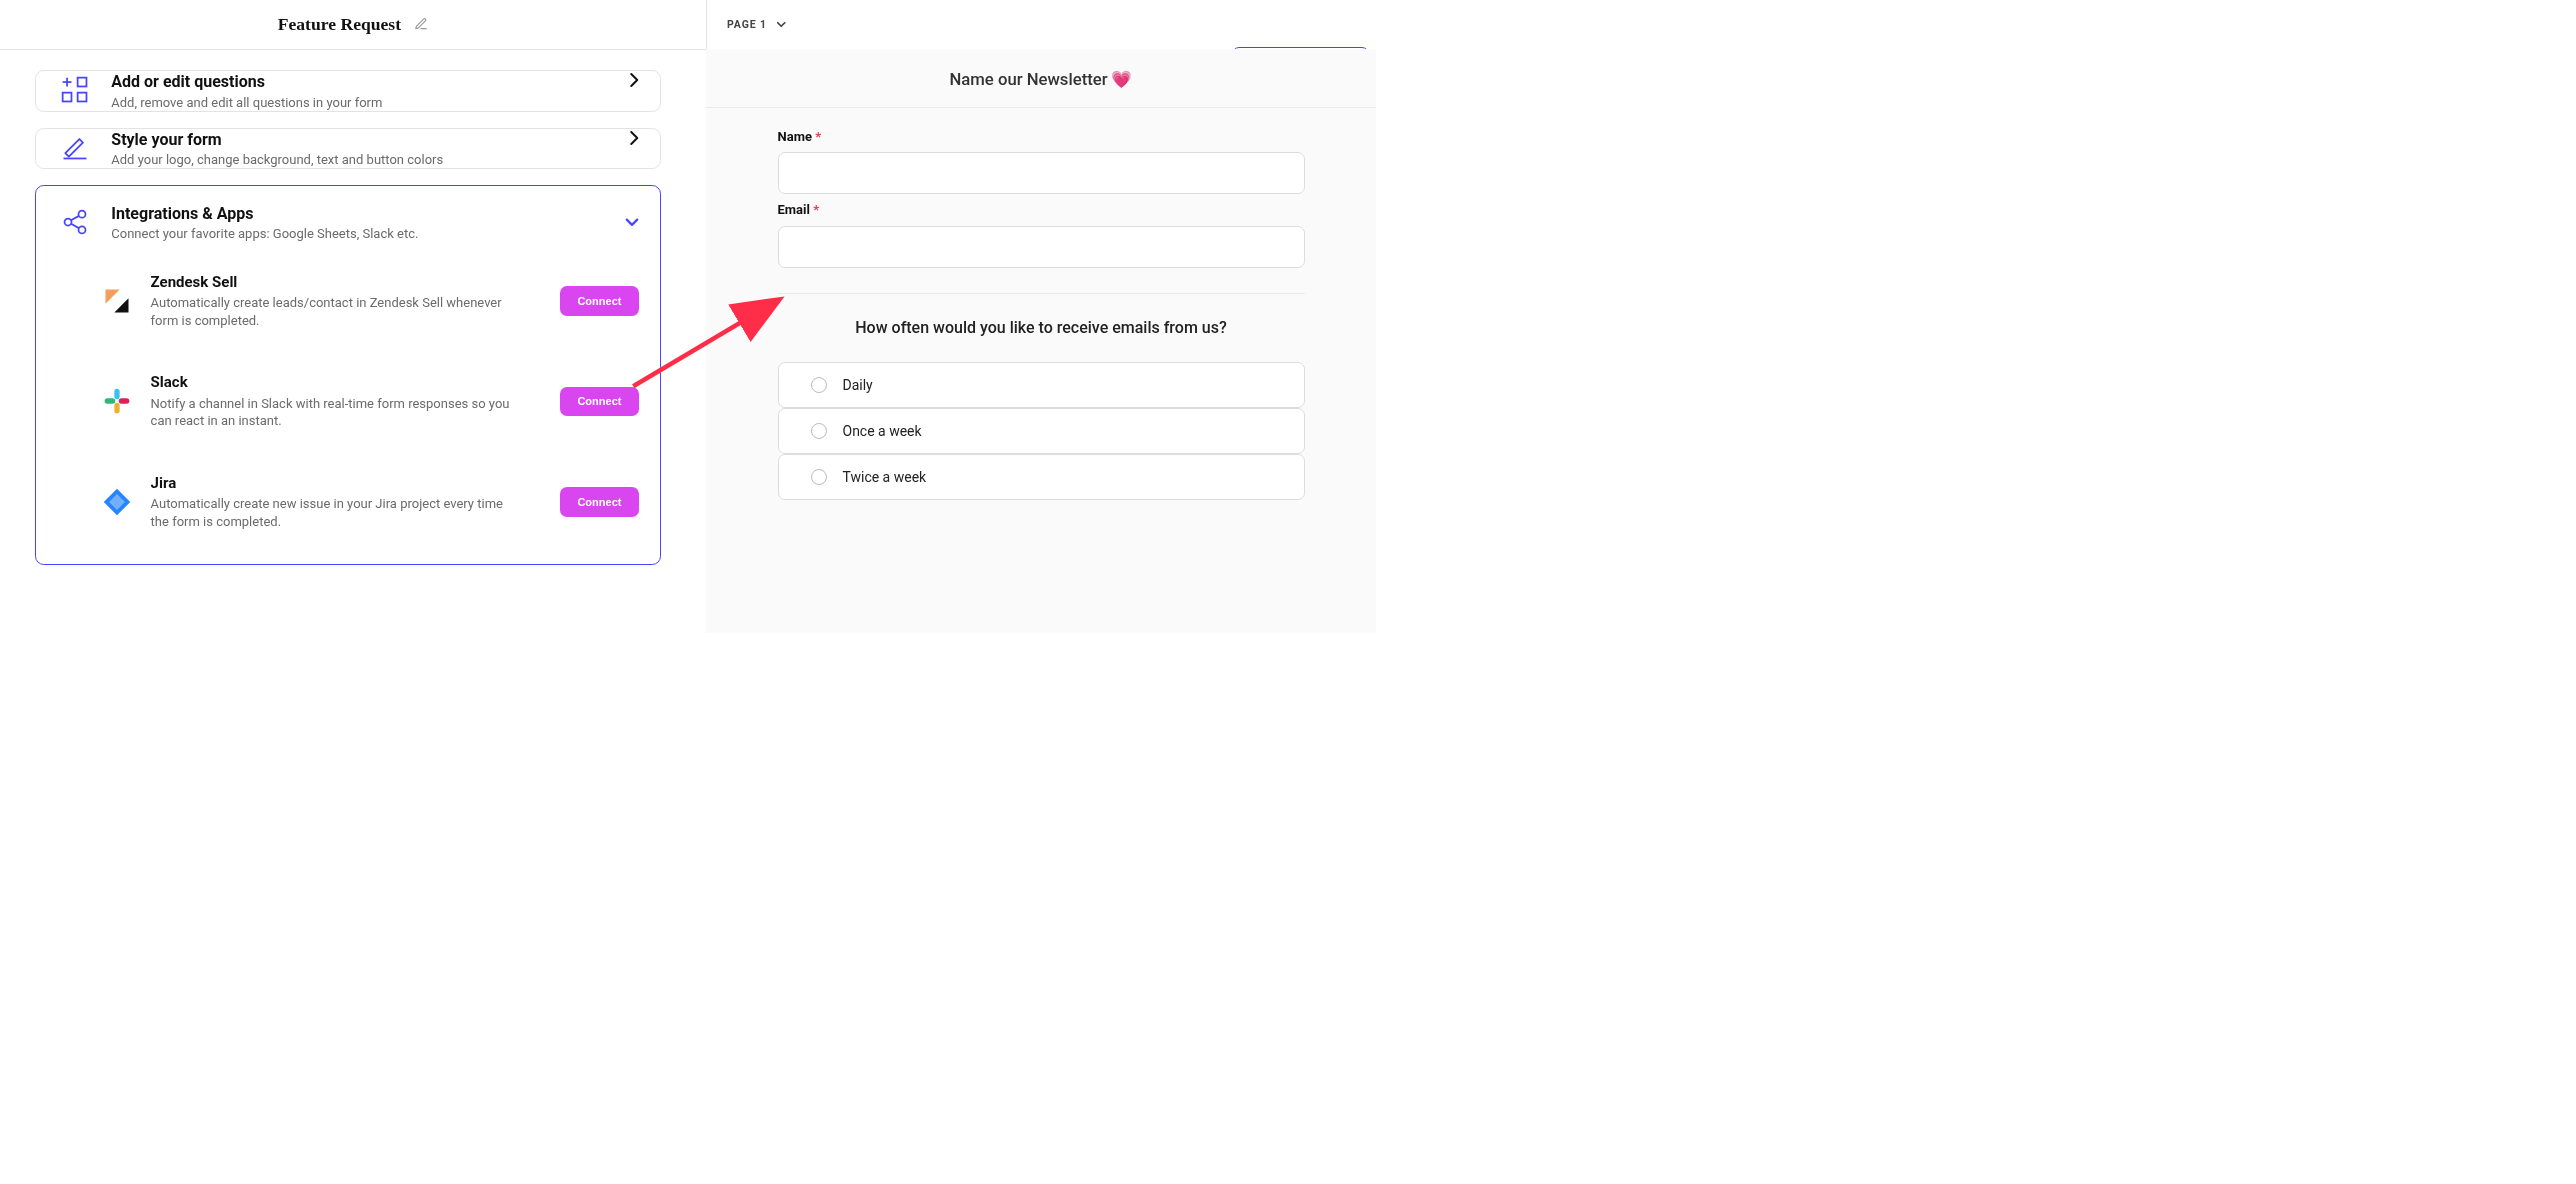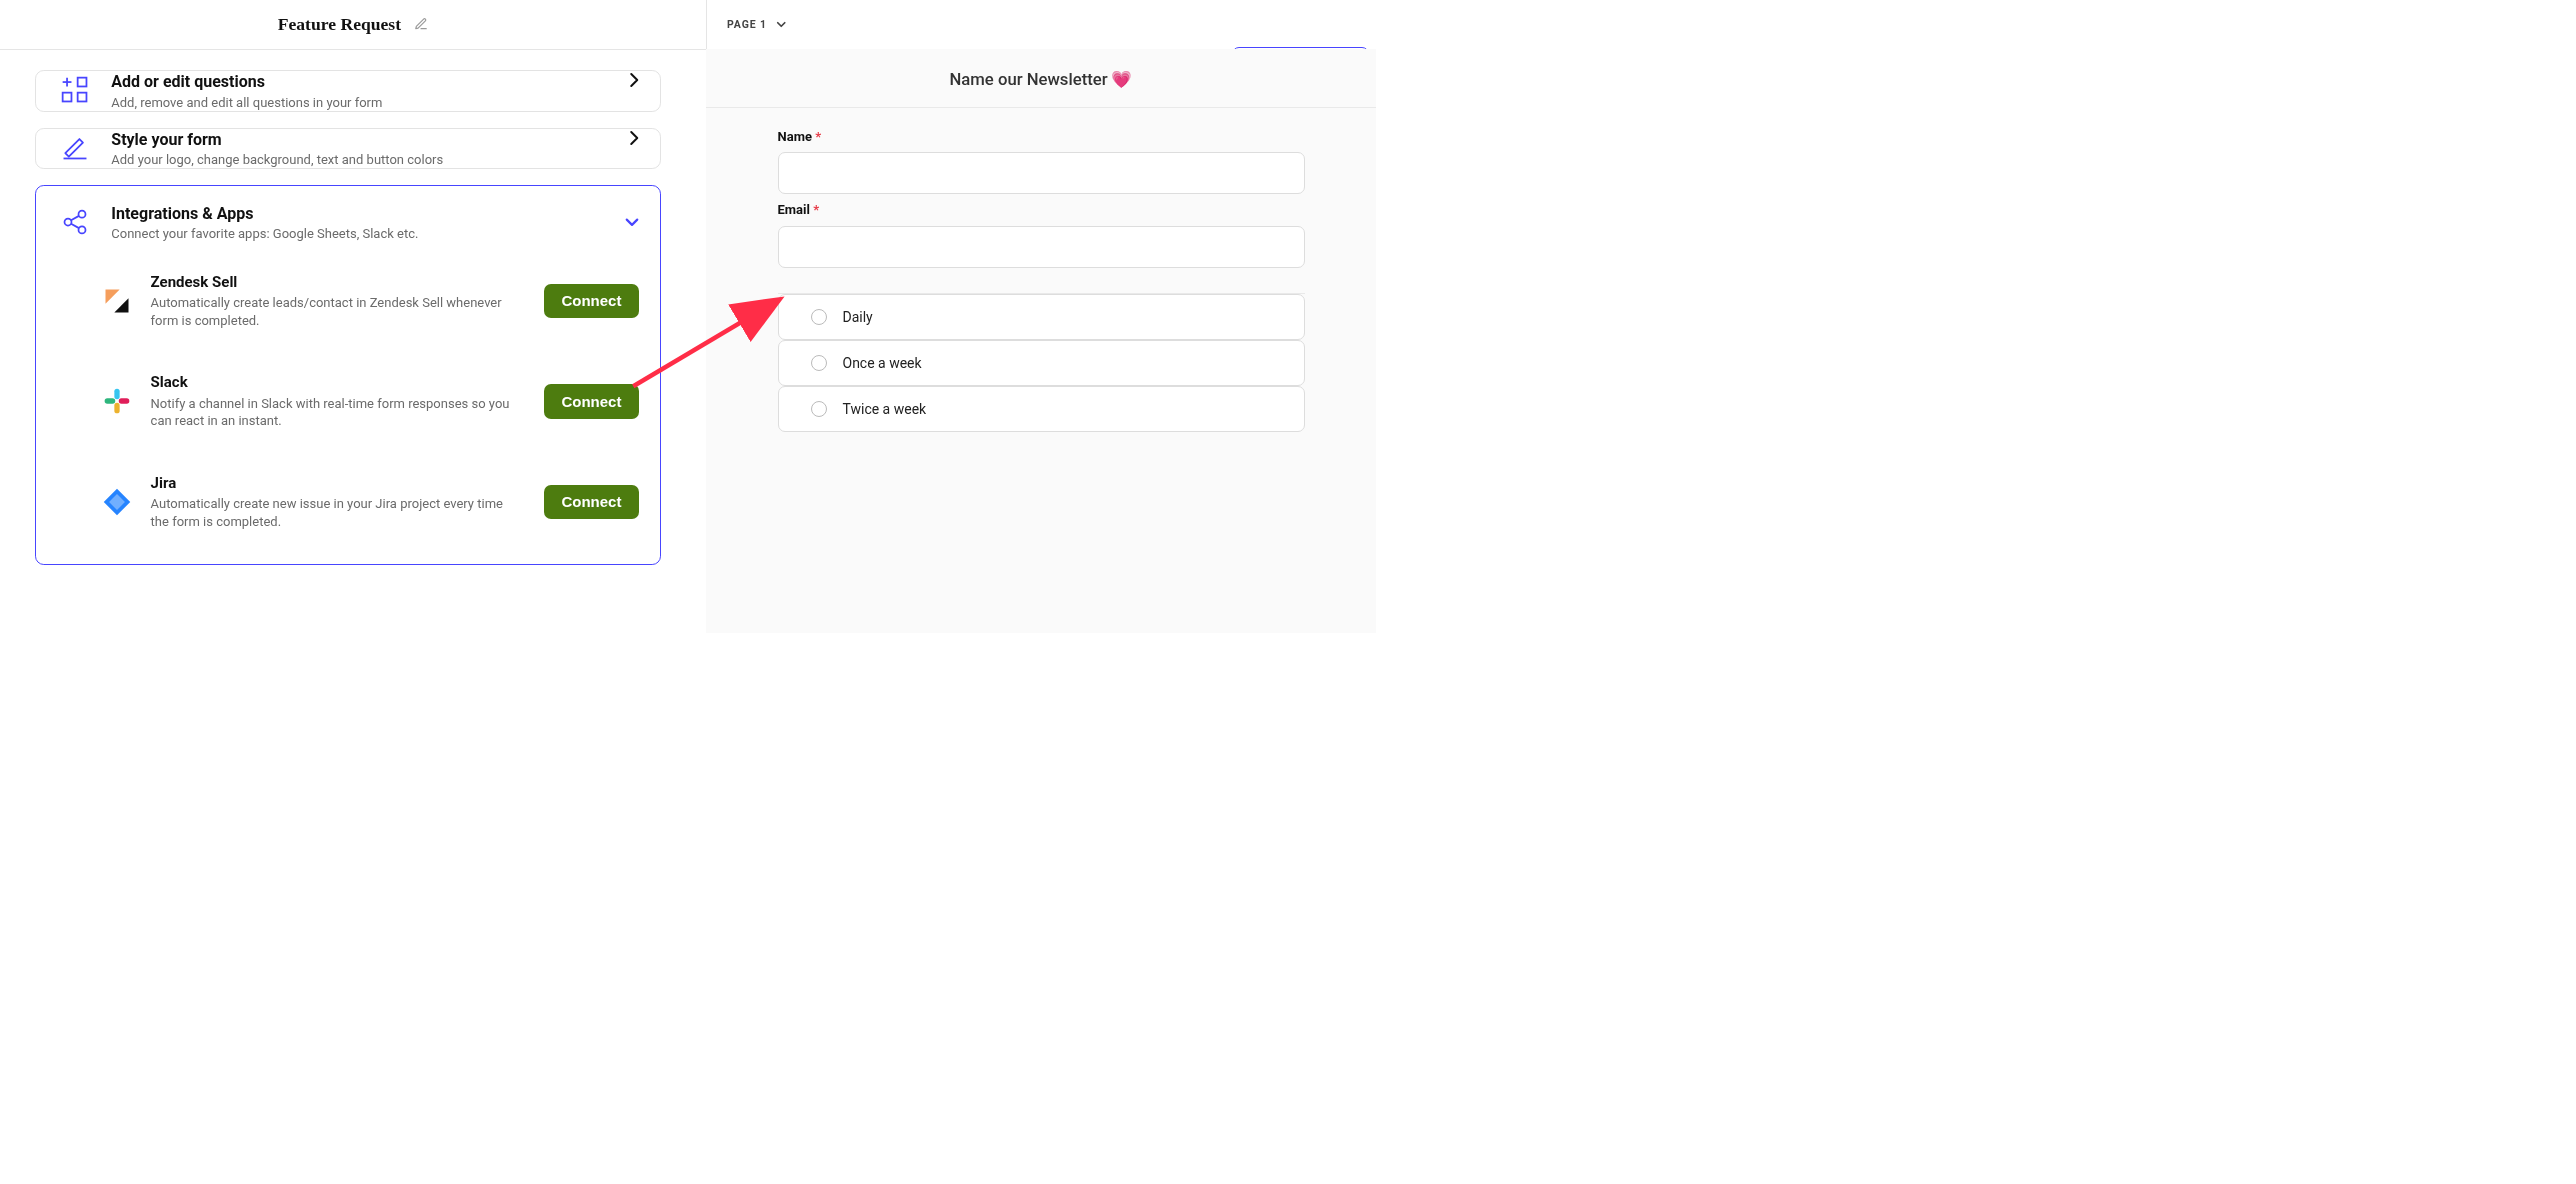--- a/index.html
+++ b/index.html
@@ -118,26 +118,26 @@
     font-weight: 700;
     margin-bottom: 3.5px;
   }
   .integration-item .info .desc {
     font-size: 13px;
     color: #6b6b6b;
     line-height: 1.35;
     max-width: 369px;
   }
   .connect-btn {
-    background: #4d7c0f;
+    background: #d946ef;
     color: #fff;
     border: none;
     border-radius: 7px;
     padding: 8.8px 17.6px;
-    font-size: 15px;
+    font-size: 11px;
     font-weight: 700;
     cursor: pointer;
   }
   
   .page-selector {
     position: absolute;
     top: 17.6px;
     left: 727px;
     font-size: 10.5px;
     font-weight: 700;
@@ -405,20 +405,21 @@
     </div>
     <div class="field">
       <div class="label">
         <span>Email</span>
         <span class="req"> *</span>
       </div>
       <input type="text" style="">
     </div>
   </div>
 
+  <div class="question-title">How often would you like to receive emails from us?</div>
 
   <div class="options">
     <div class="option">
       <div class="radio"></div>
       <div class="opt-label">Daily</div>
     </div>
     <div class="option">
       <div class="radio"></div>
       <div class="opt-label">Once a week</div>
     </div>

